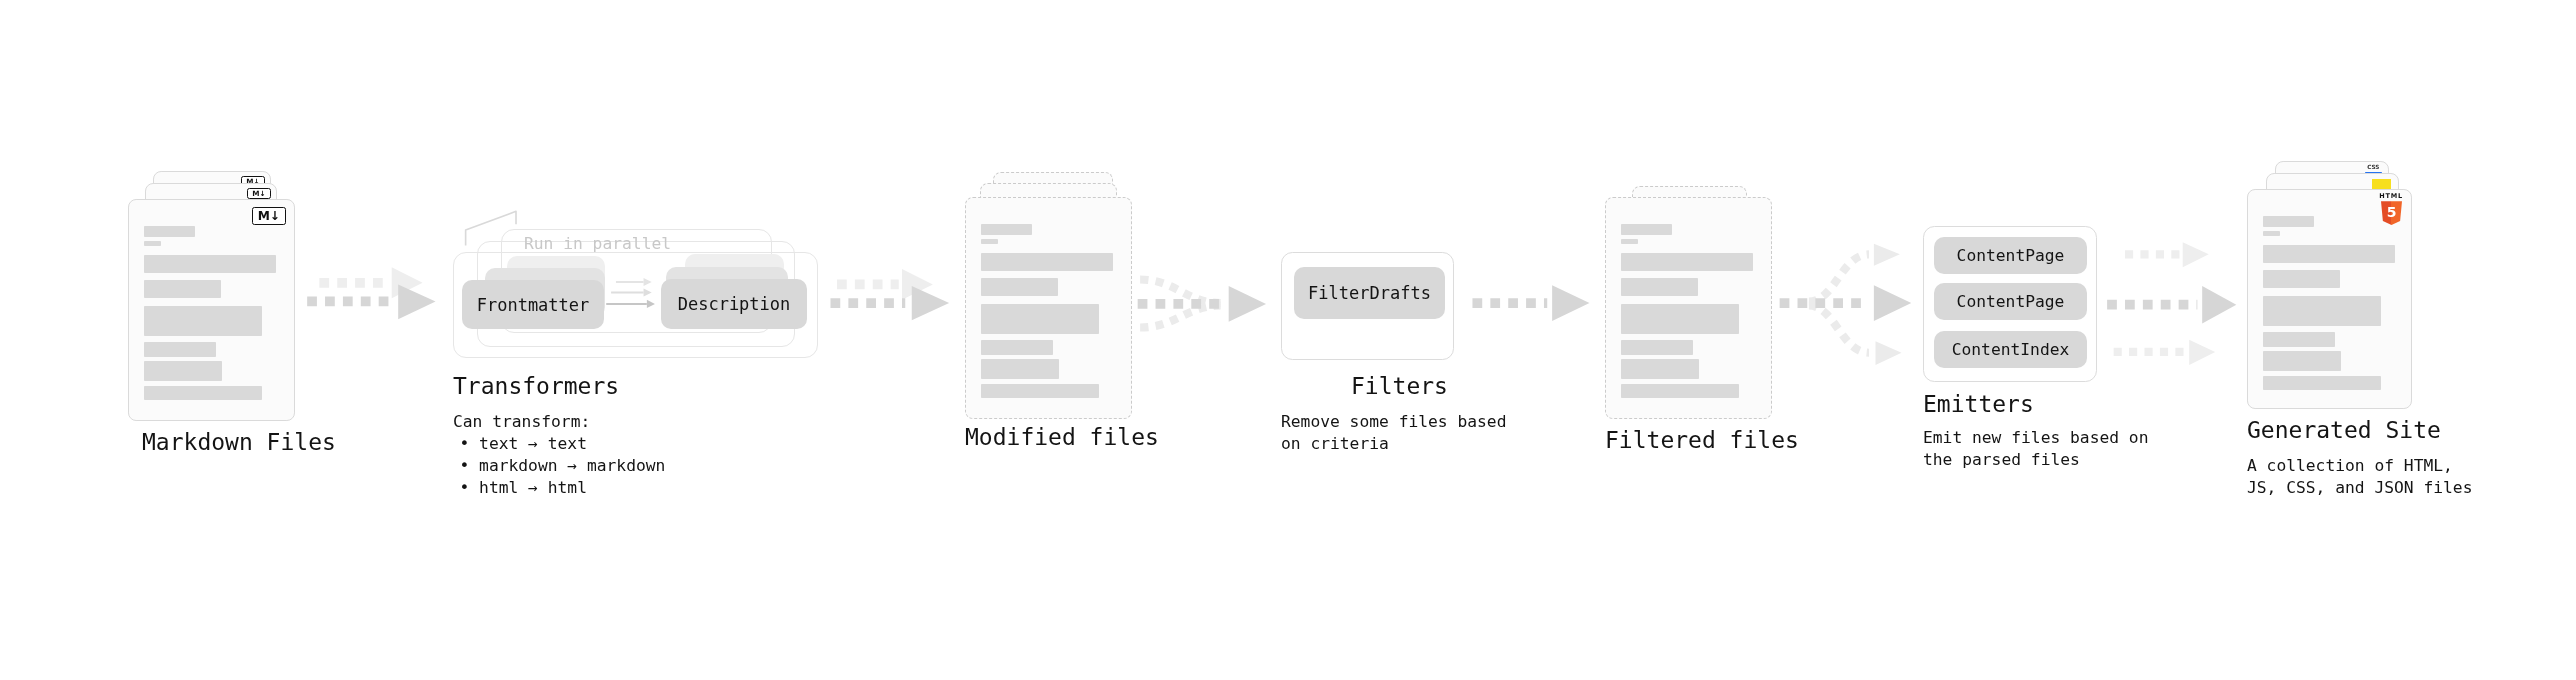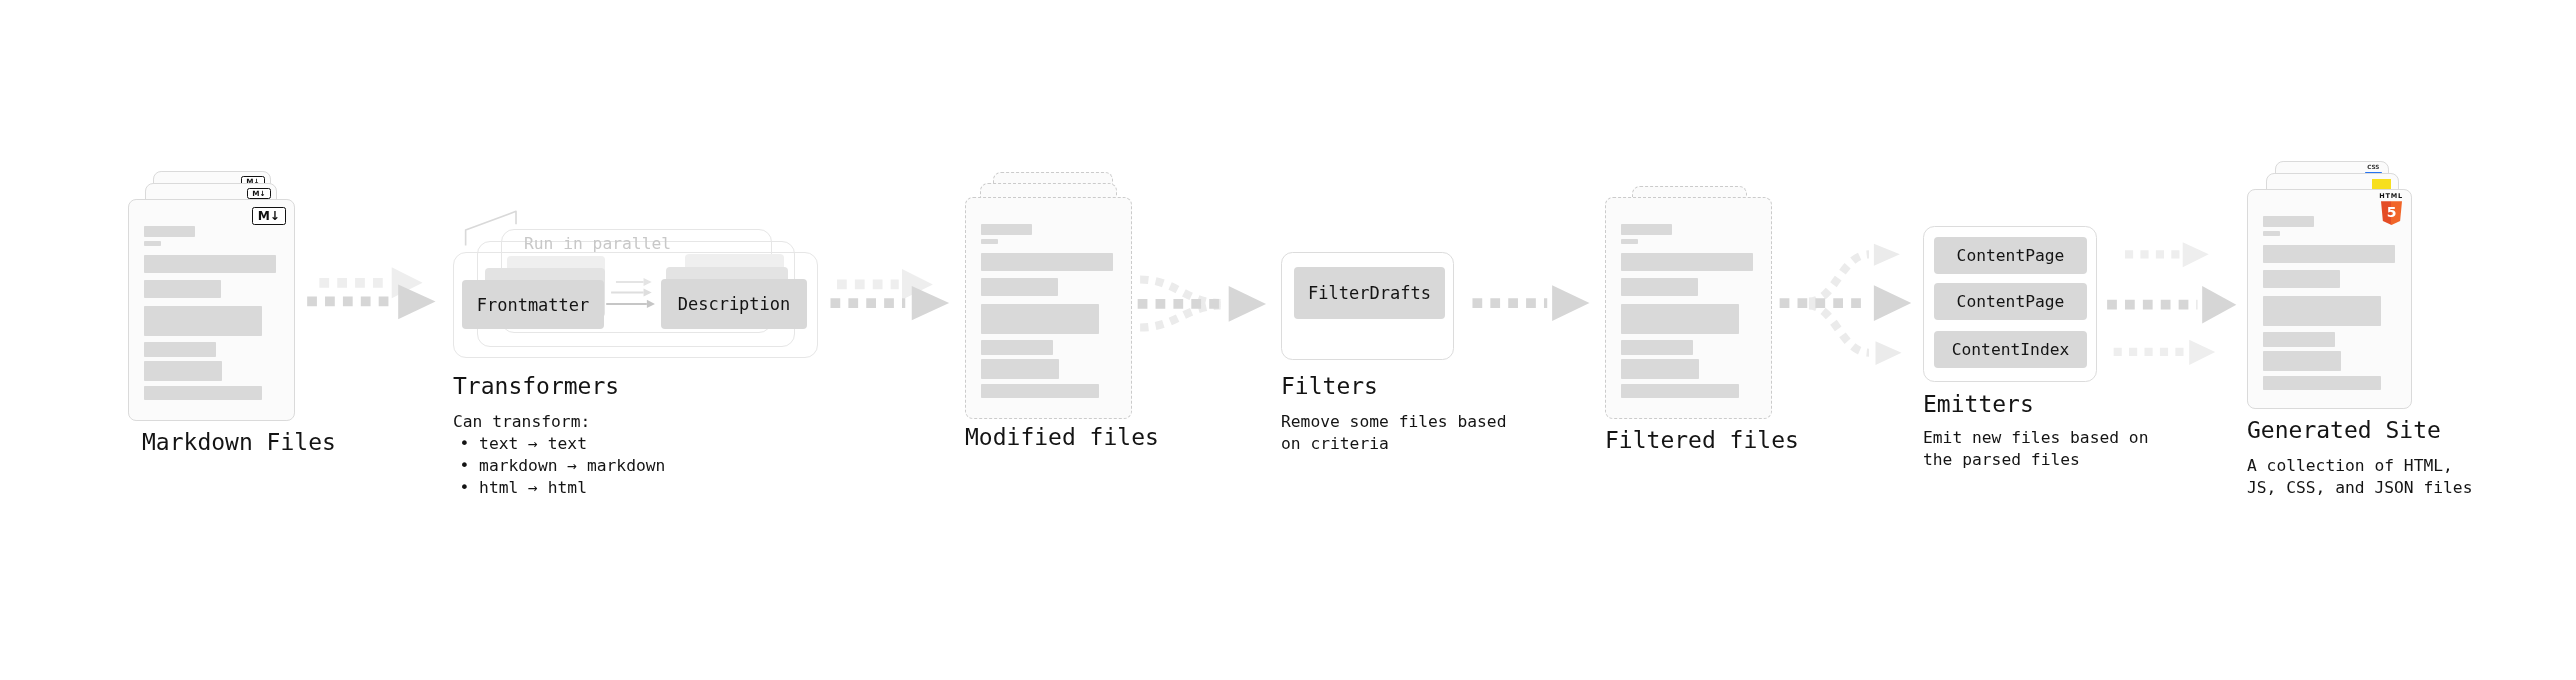--- a/index.html
+++ b/index.html
@@ -35,21 +35,21 @@
   .html5-word{font-size:6.5px;font-weight:bold;color:#111;letter-spacing:0.8px;line-height:8.1px;}
   .html5-shield{width:21px;height:23.6px;margin:0.8px auto 0;
                 background:linear-gradient(90deg,#e44d26 50%,#f16529 50%);
                 clip-path:polygon(0 0,100% 0,91% 84%,50% 100%,9% 84%);
                 display:flex;align-items:center;justify-content:center;}
   .html5-shield span{color:#fff;font-weight:bold;font-size:14px;line-height:14px;margin-top:-2.4px;}
 
   
   .orect{position:absolute;border:1.6px solid #e6e6e6;border-radius:13px;box-sizing:border-box;background:transparent;}
   .panel{position:absolute;border:1.6px solid #dcdcdc;border-radius:11.4px;background:#ffffff;box-sizing:border-box;}
-  .gbox{position:absolute;background:#d8d8d8;border-radius:4px;display:flex;align-items:center;justify-content:center;
+  .gbox{position:absolute;background:#d8d8d8;border-radius:10px;display:flex;align-items:center;justify-content:center;
         font-size:17px;color:#141414;box-sizing:border-box;}
   .gbox.e1{background:#e3e3e3;}
   .gbox.e2{background:#efefef;}
 
   
   .title{position:absolute;font-size:23px;line-height:26px;white-space:nowrap;color:#141414;}
   .body-text{position:absolute;font-size:16.3px;line-height:22px;white-space:nowrap;color:#141414;}
   .body-text .indent{padding-left:6.5px;}
   .annotation{position:absolute;font-size:16.3px;color:#c8c8c8;white-space:nowrap;margin-top:32px;}
 
@@ -181,21 +181,21 @@
           <div class="bar bar7"></div>
           <div class="bar bar8"></div>
       </div>
     </div>
     <div class="title" style="left:965px;top:424px;">Modified files</div>
   </div>
 
   <div class="layer">
     <div class="panel" style="left:1281px;top:252px;width:173px;height:108px;"></div>
     <div class="gbox" style="left:1294px;top:267px;width:151px;height:52px;">FilterDrafts</div>
-    <div class="title" style="left:1281px;top:373px;">Filters</div>
+    <div class="title" style="left:1351px;top:373px;">Filters</div>
     <div class="body-text" style="left:1281px;top:411px;">
       <div>Remove some files based</div>
       <div>on criteria</div>
     </div>
   </div>
 
   <div class="layer">
     <div class="doc dashed" style="left:1632px;top:186px;width:115px;height:222px;"></div>
     <div class="doc dashed" style="left:1605px;top:197px;width:167px;height:222px;">
       <div class="bars">

